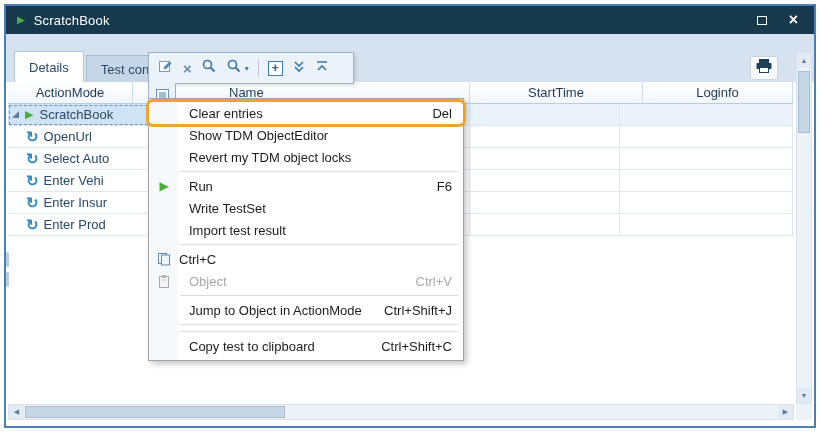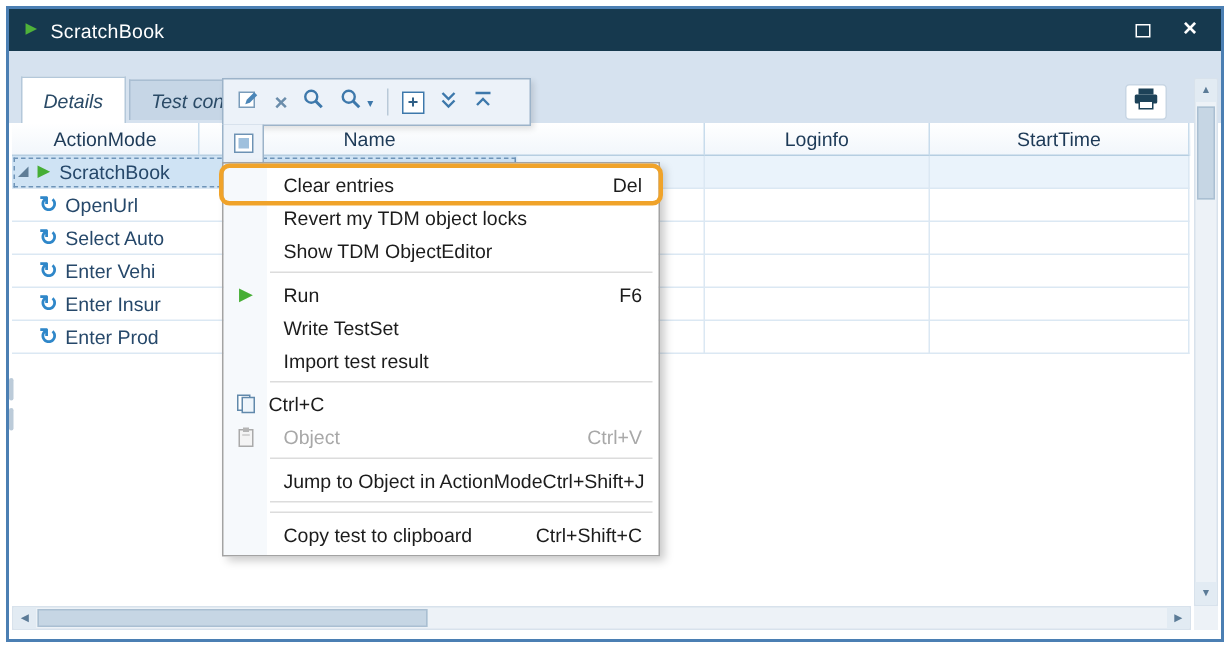--- a/index.html
+++ b/index.html
@@ -11,21 +11,21 @@
   
   .titlebar{position:absolute;left:0;top:0;right:0;height:28px;background:#16394e;display:flex;align-items:center;color:#fff;}
   .title-play{margin-left:11px;color:#4fb23a;font-size:10px;line-height:1;}
   .title-text{margin-left:9px;font-size:13px;letter-spacing:.2px;}
   .win-btns{margin-left:auto;display:flex;align-items:center;gap:22px;margin-right:16px;}
   .btn-max{width:10px;height:9px;border:1px solid #ffffff;display:inline-block;}
   .btn-close{color:#ffffff;font-size:16px;line-height:1;font-weight:bold;}
 
   
   .tabstrip{position:absolute;left:0;top:28px;right:0;height:48px;background:#d6e2ef;}
-  .tabs{position:absolute;left:8px;bottom:0;display:flex;align-items:center;font-style:italic;}
+  .tabs{position:absolute;left:8px;bottom:0;display:flex;align-items:flex-end;}
   .tab{height:27px;padding:0 14px;display:flex;align-items:center;font-size:13px;color:#2a4a66;background:#c6d6e6;border:1px solid #a9bed2;border-bottom:none;margin-right:2px;white-space:nowrap;}
   .tab.active{background:#ffffff;height:31px;border-color:#b4c8da;}
   .print-btn{position:absolute;right:36px;top:22px;width:28px;height:24px;background:#ffffff;border:1px solid #c8d6e4;border-radius:3px;display:flex;align-items:center;justify-content:center;}
 
   
   .grid{position:absolute;left:2px;top:76px;width:786px;background:#fff;}
   .ghead{display:flex;height:22px;background:linear-gradient(#ffffff,#f1f6fb);}
   .hcell{display:flex;align-items:center;justify-content:center;font-size:13px;color:#1d3a57;border-right:1px solid #c8dcec;border-bottom:1px solid #b6cee1;height:22px;}
   .hcell.first{justify-content:flex-start;}
   .hcell.first span{margin-left:96px;}
@@ -42,21 +42,21 @@
   .popup-main{position:absolute;left:142px;top:46px;width:206px;height:32px;background:#ecf2f9;border:1px solid #9cb3c9;display:flex;align-items:center;gap:9px;padding:0 9px;z-index:5;box-shadow:2px 2px 4px rgba(0,0,0,.12);}
   .popup-sub{position:absolute;left:142px;top:77px;width:28px;height:26px;background:#ecf2f9;border:1px solid #9cb3c9;border-top:none;display:flex;align-items:center;justify-content:center;z-index:5;}
   .tb-x{color:#6b8dab;font-size:15px;font-weight:bold;line-height:1;}
   .tb-sep{width:1px;height:18px;background:#b9c9d8;}
   .tb-plus{width:15px;height:15px;border:1px solid #3d78ab;background:#fff;display:flex;align-items:center;justify-content:center;font-size:12px;font-weight:bold;color:#2f5f86;line-height:1;}
   .tb-dd{font-size:8px;color:#3d78ab;margin-left:-6px;}
   .tb-colsel{width:13px;height:13px;border:1px solid #6d92b4;background:#fff;display:flex;align-items:center;justify-content:center;}
   .tb-colsel i{display:block;width:7px;height:7px;background:#9fc0dd;}
 
   
-  .menu{position:absolute;left:142px;top:102px;width:292px;background:linear-gradient(to right,#f6f9fc 29px,#ffffff 29px);border:1px solid #a3a3a3;box-shadow:3px 3px 6px rgba(0,0,0,.22);padding:3px 0;z-index:10;display:flex;flex-direction:column;}
+  .menu{position:absolute;left:142px;top:92px;width:316px;background:linear-gradient(to right,#f6f9fc 29px,#ffffff 29px);border:1px solid #a3a3a3;box-shadow:3px 3px 6px rgba(0,0,0,.22);padding:3px 0;z-index:10;display:flex;flex-direction:column;}
   .mitem{display:flex;align-items:center;height:22px;font-size:13px;color:#1c1c1c;position:relative;}
   .micon{width:30px;display:flex;align-items:center;justify-content:center;flex:none;}
   .micon .i-play{margin-right:0;font-size:12px;}
   .mlabel{flex:1;padding-left:10px;white-space:nowrap;}
   .mshort{padding-right:11px;white-space:nowrap;}
   .mitem.disabled .mlabel,.mitem.disabled .mshort{color:#a8a8a8;}
   .msep{height:1px;background:#dcdcdc;margin:3px 4px 3px 31px;}
   .mitem.hl{box-shadow:0 0 0 3px #f0a32a;border-radius:4px;z-index:2;}
 
   
@@ -108,25 +108,25 @@
   </div>
 
   <div class="grid">
     <div class="ghead">
         <div class="hcell" style="width: 125px;">
           <span>ActionMode</span>
         </div>
         <div class="hcell first" style="width: 337px;">
           <span>Name</span>
         </div>
+        <div class="hcell" style="width: 173px;">
+          <span>StartTime</span>
+        </div>
         <div class="hcell" style="width: 150px;">
           <span>Loginfo</span>
-        </div>
-        <div class="hcell" style="width: 173px;">
-          <span>StartTime</span>
         </div>
       </div>
     <div class="gbody">
         <div class="trow sel">
           <div class="cell namecell" style="width: 337px; padding-left: 4px;">
             <span class="i-expander"></span>
             <span class="i-play">▶</span>
             <span>ScratchBook</span>
           </div>
           <div class="cell" style="width: 125px;"></div>
@@ -222,25 +222,25 @@
   </div>
 
   <div class="menu">
       <div class="mitem hl">
         <span class="micon"></span>
         <span class="mlabel">Clear entries</span>
         <span class="mshort">Del</span>
       </div>
       <div class="mitem">
         <span class="micon"></span>
+        <span class="mlabel">Show TDM ObjectEditor</span>
+      </div>
+      <div class="mitem">
+        <span class="micon"></span>
         <span class="mlabel">Revert my TDM object locks</span>
-      </div>
-      <div class="mitem">
-        <span class="micon"></span>
-        <span class="mlabel">Show TDM ObjectEditor</span>
       </div>
       <div class="msep"></div>
       <div class="mitem">
         <span class="micon">
           <span class="i-play">▶</span>
         </span>
         <span class="mlabel">Run</span>
         <span class="mshort">F6</span>
       </div>
       <div class="mitem">

